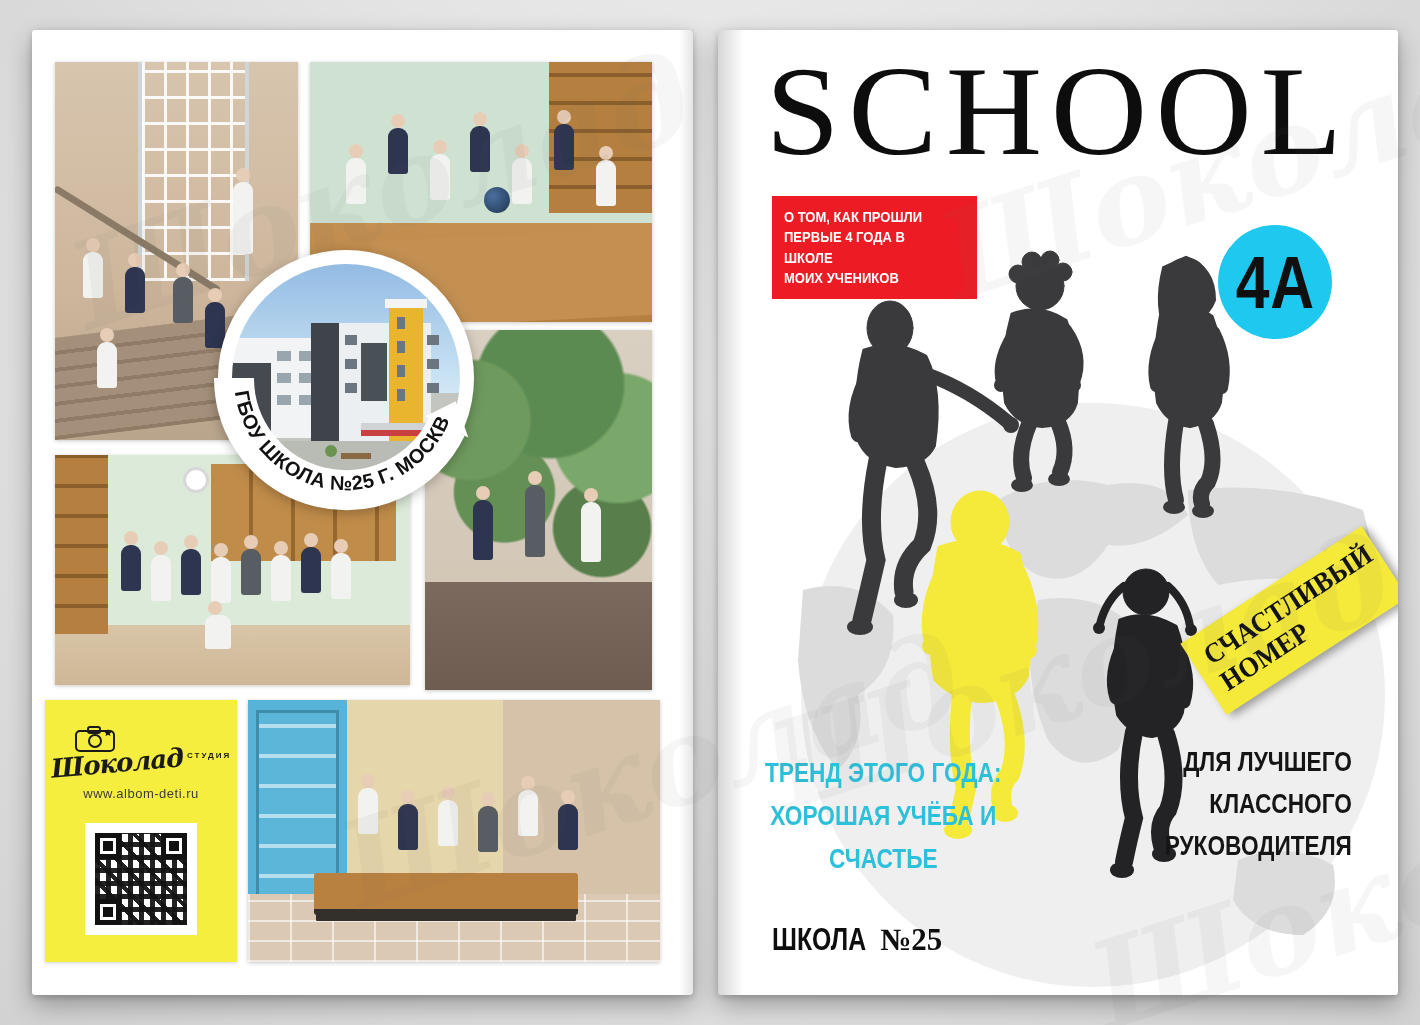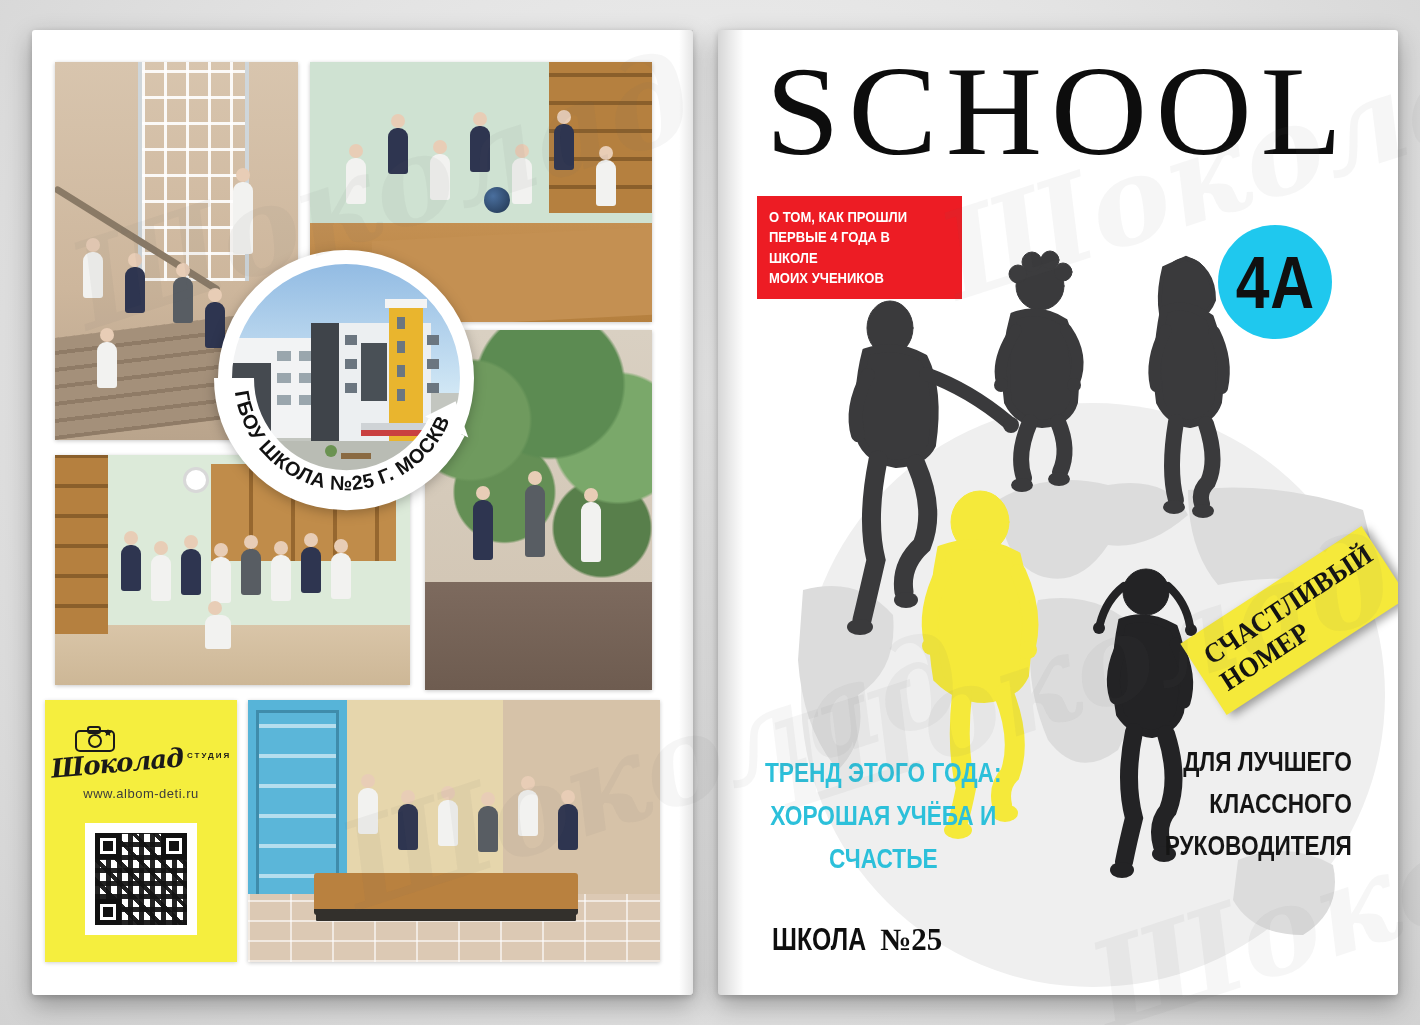--- a/index.html
+++ b/index.html
@@ -96,21 +96,21 @@
 
   
   .masthead { position:absolute; top:18px; left:0; width:100%; text-align:center; z-index:2;
               font-family:"Liberation Serif",serif; font-weight:500; color:#0d0d0d;
               font-size:126px; line-height:1.02; letter-spacing:8px;
               transform:scaleX(1.06); transform-origin:center top; }
   .art { position:absolute; inset:0; z-index:1; pointer-events:none; }
   .cnd { font-weight:700; line-height:1.32; }
   .sxL { transform:scaleX(.84); transform-origin:0 0; }
   .sxR { transform:scaleX(.84); transform-origin:100% 0; }
-  .teaser { position:absolute; left:39px; top:166px; width:205px; min-height:86px; z-index:3;
+  .teaser { position:absolute; left:54px; top:166px; width:205px; min-height:86px; z-index:3;
             background:#ed1c24; color:#fff; padding:11px 12px 10px; font-size:15.5px; }
   .badge { position:absolute; left:500px; top:195px; width:114px; height:114px; z-index:3;
            background:#1fc8ee; border-radius:50%; display:flex; align-items:center; justify-content:center; }
   .badge span { font-size:74px; font-weight:700; color:#101010; transform:scaleX(.82); letter-spacing:1px; }
   .photoproj { position:absolute; right:46px; top:362px; z-index:3; text-align:right;
                color:#151515; font-size:27px; }
   .kids { position:absolute; left:47px; top:502px; z-index:3; color:#151515; font-size:24px; }
   .kids-hi { display:block; margin-top:4px; font-size:57px; line-height:1; color:#f3e62e;
              letter-spacing:2px; }
   .banner { position:absolute; left:468px; top:548px; width:216px; padding:10px 14px 12px; z-index:4;

